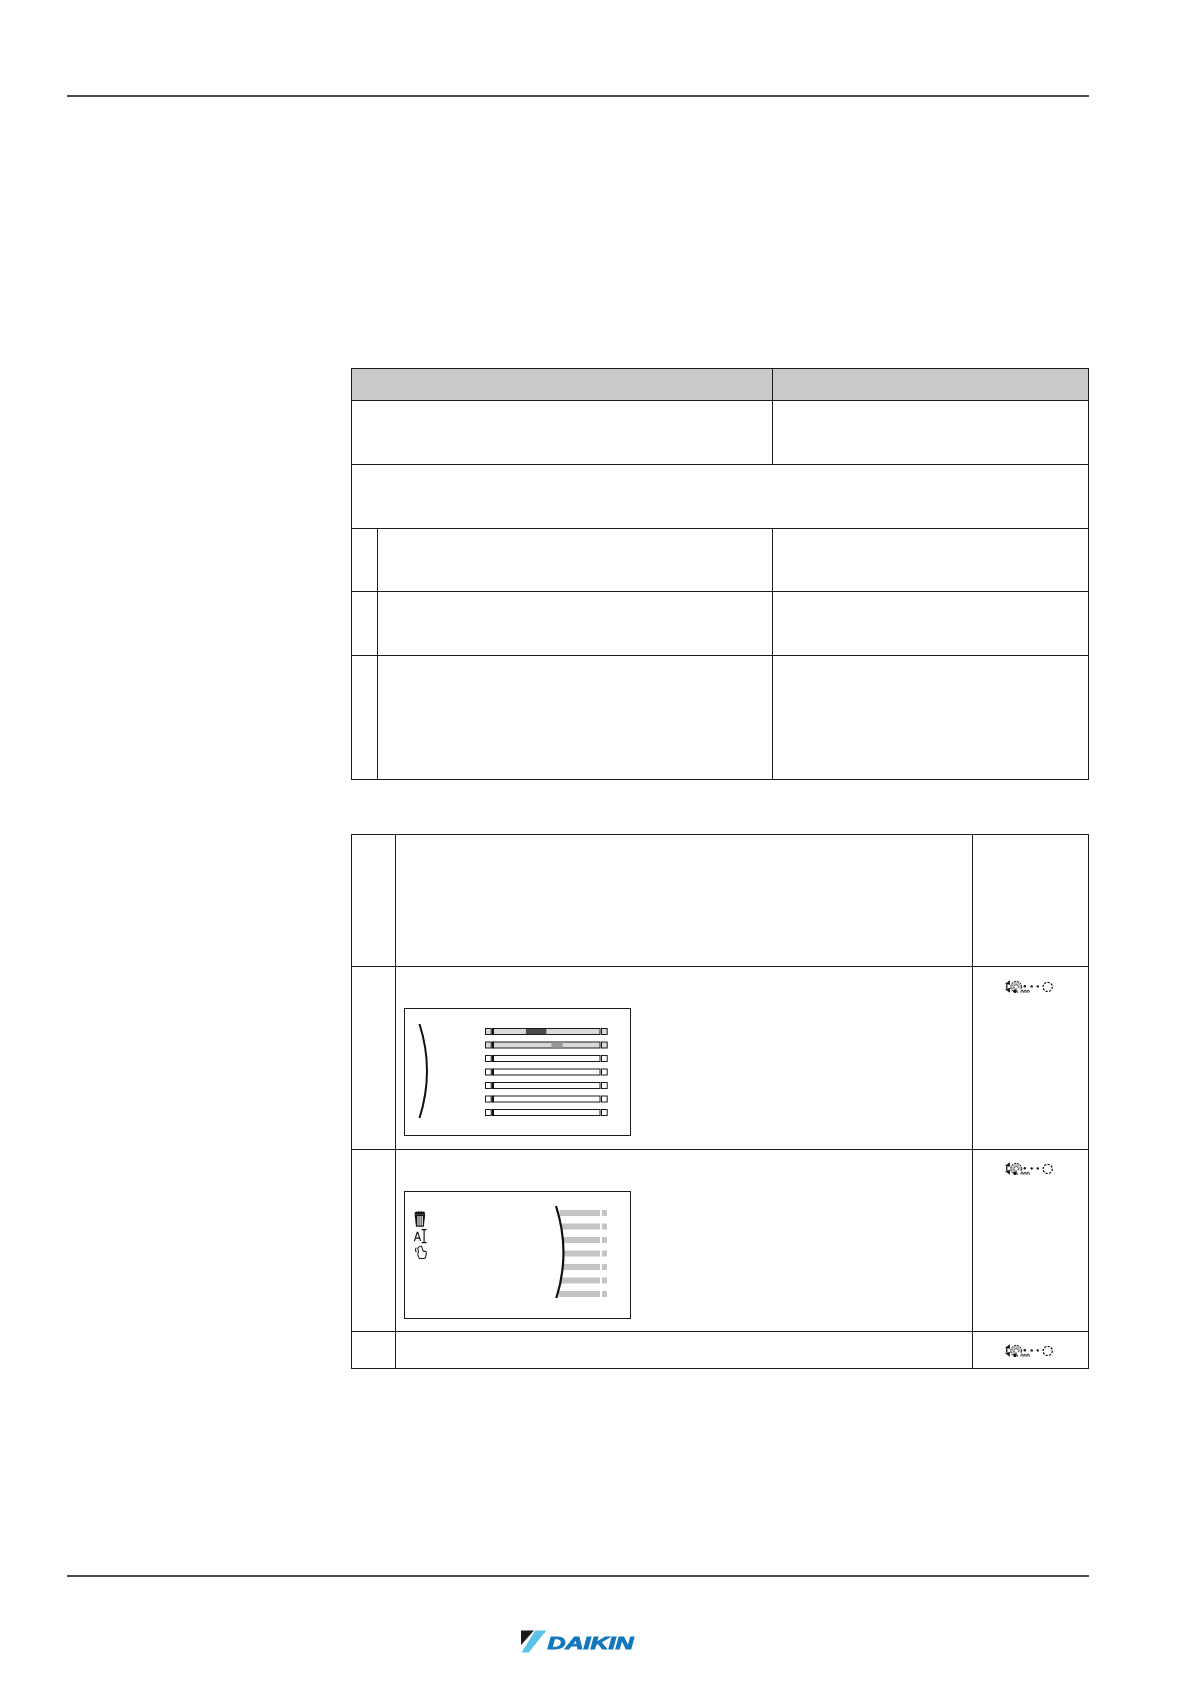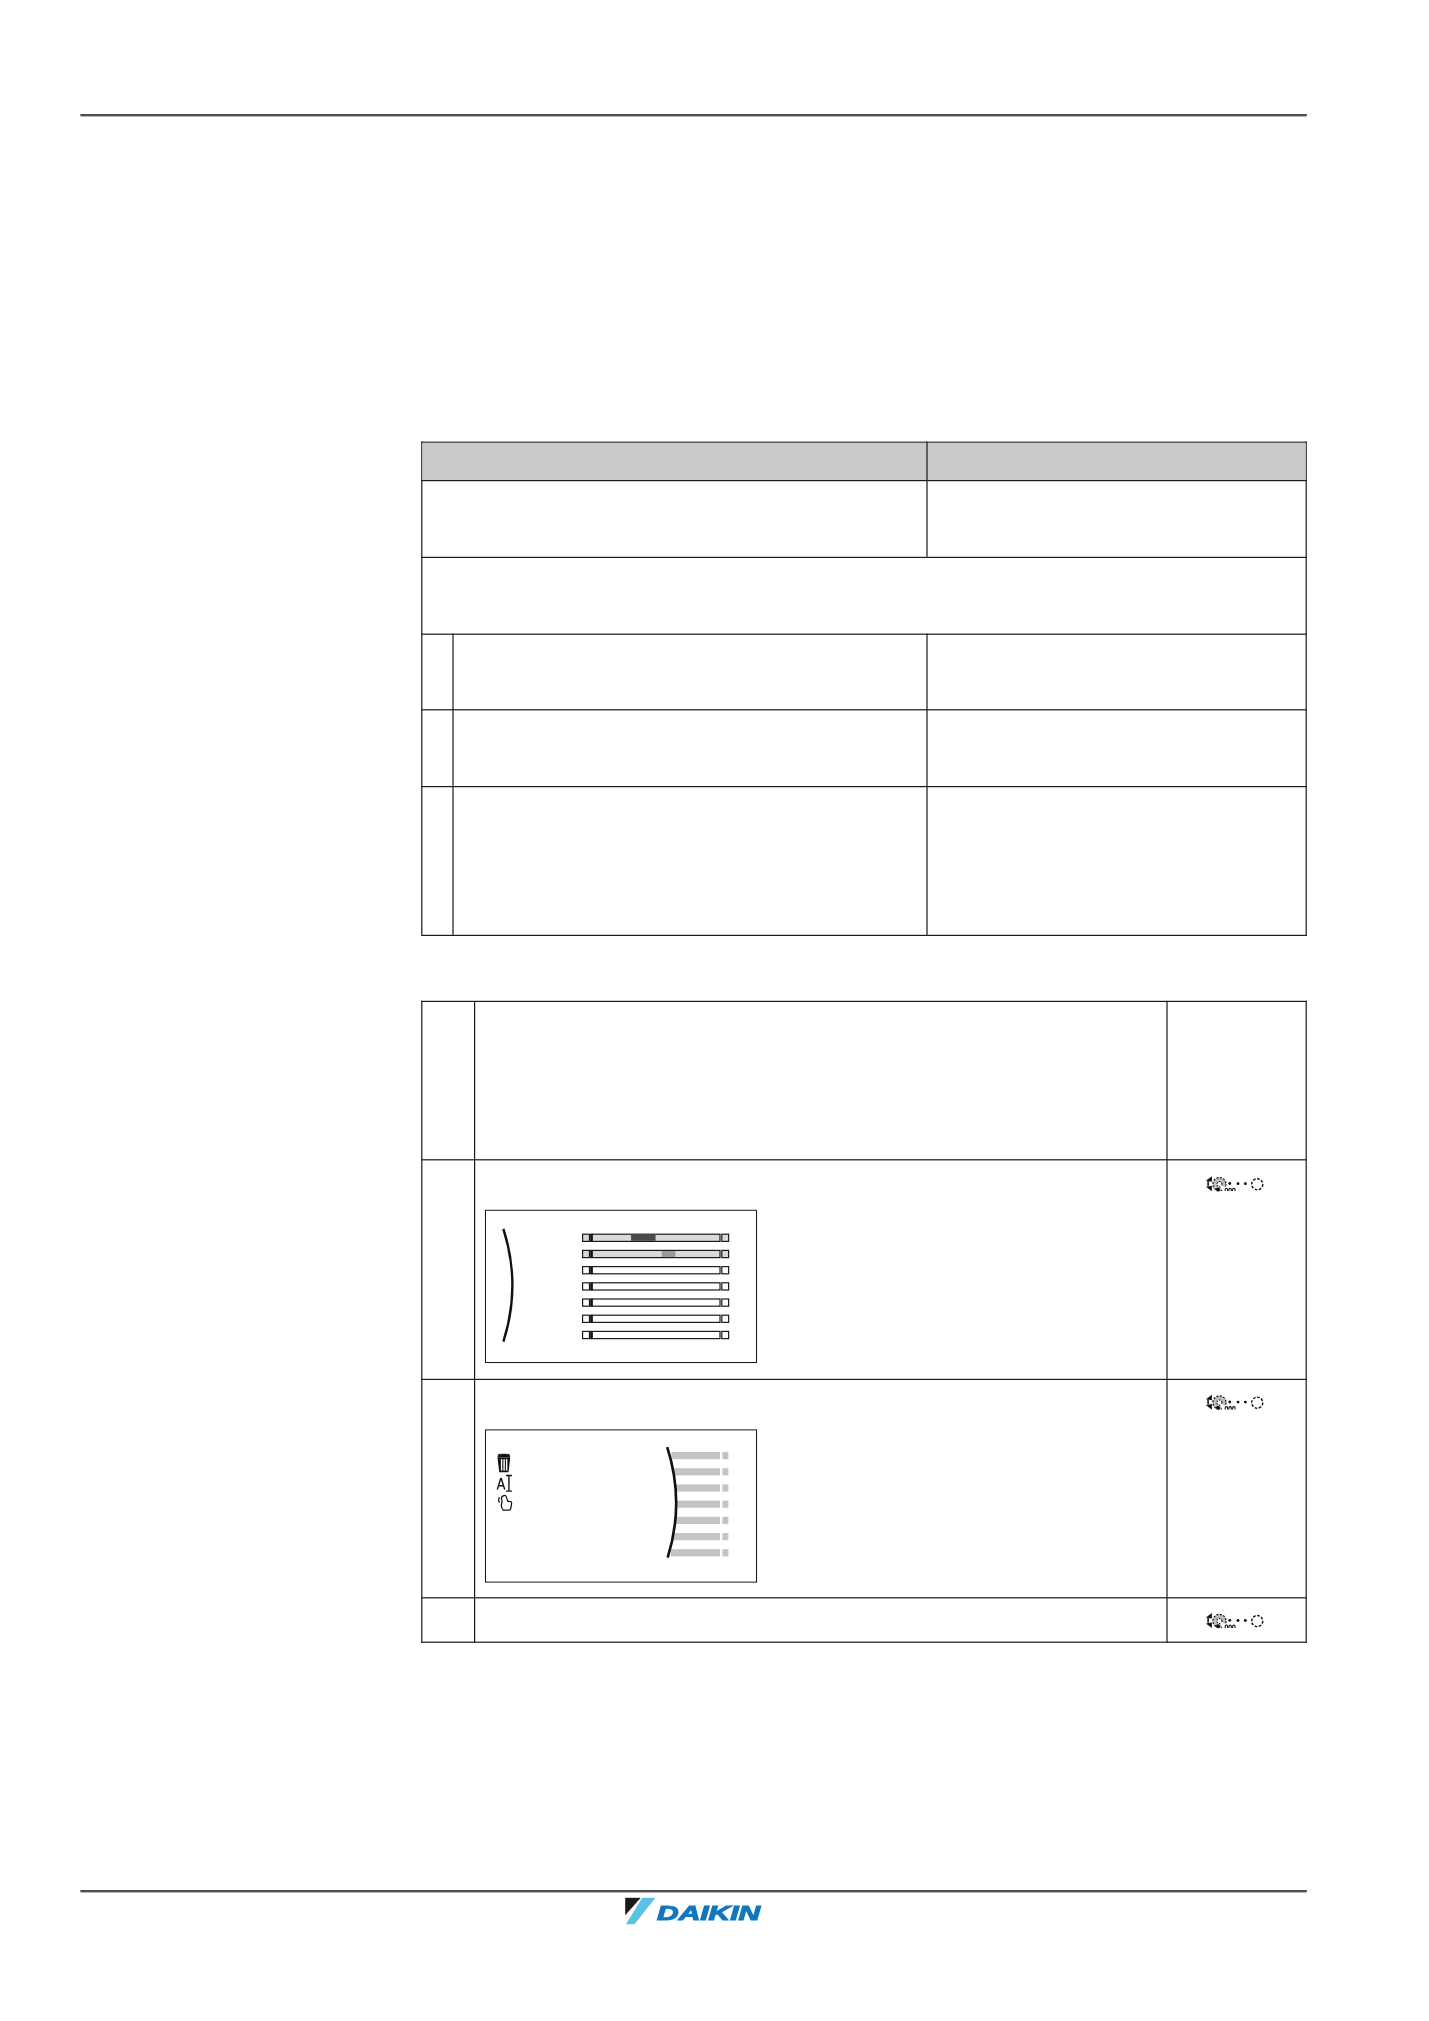--- a/index.html
+++ b/index.html
@@ -195,19 +195,19 @@
   <path d="M 12.2 8.8 L 15.2 16.2 L 18.5 12.2 Z" fill="#ffffff"></path>
   <circle cx="11" cy="13.2" r="1.7" fill="#111111"></circle>
   <path d="M 17.0 14.6 L 17.0 13.2 A 1.0 1.0 0 0 1 19.0 13.2 L 19.0 14.6 M 20.1 14.6 L 20.1 13.2 A 1.0 1.0 0 0 1 22.1 13.2 L 22.1 14.6 M 23.2 14.6 L 23.2 13.2 A 1.0 1.0 0 0 1 25.2 13.2 L 25.2 14.6" fill="none" stroke="#111111" stroke-width="0.9"></path>
   <circle cx="20.8" cy="8.3" r="1.2" fill="#111111"></circle>
   <circle cx="27.7" cy="8.4" r="1.2" fill="#111111"></circle>
   <circle cx="33.8" cy="8.4" r="1.2" fill="#111111"></circle>
   <circle cx="43.7" cy="8.9" r="4.6" fill="none" stroke="#111111" stroke-width="1.2" stroke-dasharray="2.2 1.3"></circle>
 </svg>
 </div>
 
-<div class="abs" style="left:519px;top:1581px;width:116px;height:24px;">
+<div class="abs" style="left:519px;top:1630px;width:116px;height:24px;">
 <svg width="116" height="24" viewBox="0 0 116 24">
   <polygon points="2,0.5 15,0.5 2,15" fill="#1a1a1a"></polygon>
   <polygon points="16.2,0.5 27.3,0.5 9.7,22.5 2.6,22.5" fill="#5bc2e7"></polygon>
   <text x="28.5" y="19.3" font-family="Liberation Sans, sans-serif" font-size="17" font-weight="bold" font-style="italic" fill="#1277bd" stroke="#1277bd" stroke-width="0.9" textLength="86" lengthAdjust="spacingAndGlyphs">DAIKIN</text>
 </svg>
 </div>
 
 </body></html>

